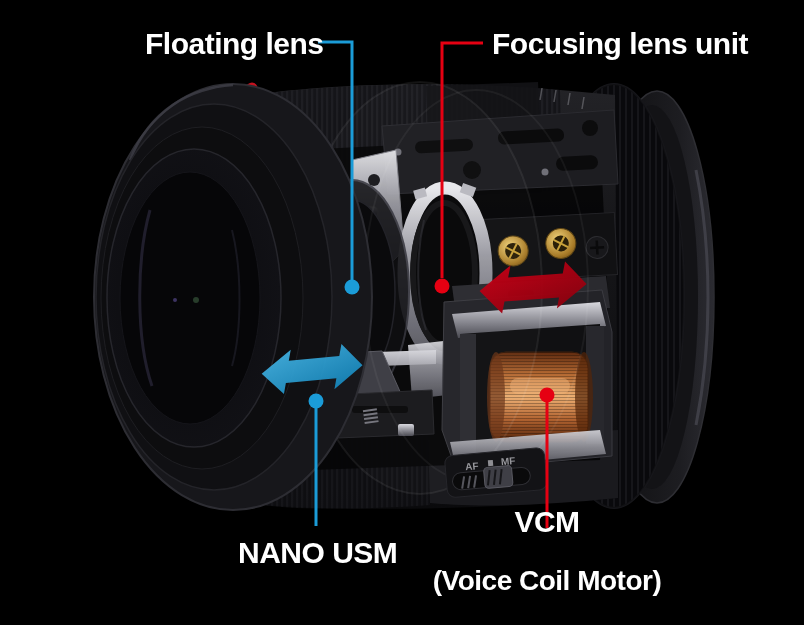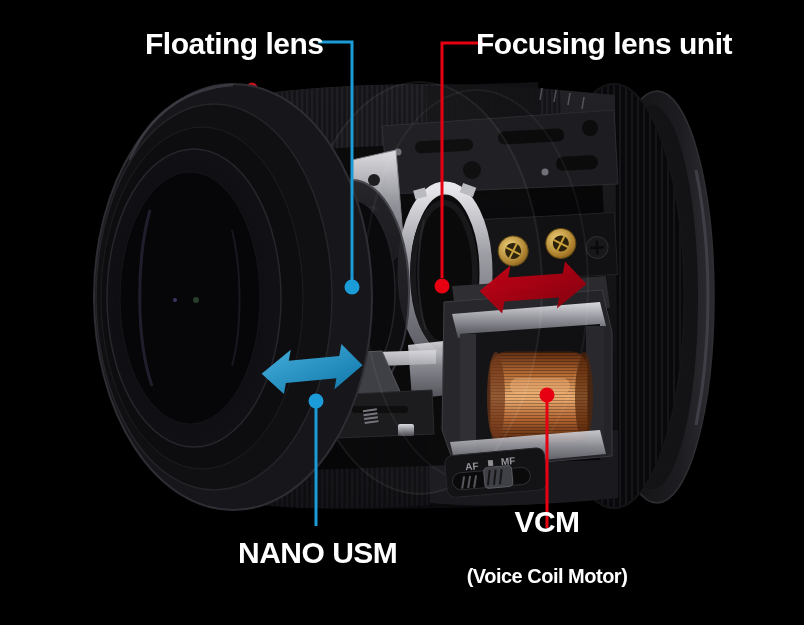--- a/index.html
+++ b/index.html
@@ -8,24 +8,24 @@
     overflow:hidden;font-family:"Liberation Sans",sans-serif;
   }
   #lens-svg,#anno-svg{position:absolute;left:0;top:0;}
   .label{
     position:absolute;color:#ffffff;font-weight:700;font-size:30px;
     line-height:1.05;letter-spacing:-0.5px;white-space:nowrap;
     font-family:"Liberation Sans",sans-serif;
   }
   .label.center{text-align:center;}
   #floating-label{left:145px;top:28px;}
-  #focusing-label{left:476px;top:28px;}
+  #focusing-label{left:492px;top:28px;}
   #nano-label{left:238px;top:537px;width:156px;}
   #vcm-label{left:443px;top:506px;width:208px;}
-  #vcm-sub-label{left:421px;top:566px;width:252px;font-size:20px;}
+  #vcm-sub-label{left:421px;top:566px;width:252px;font-size:28px;}
 </style>
 </head>
 <body>
 
 <div id="stage">
 
   <svg id="lens-svg" width="804" height="625" viewBox="0 0 804 625">
     <defs>
       <linearGradient id="slabGrad" x1="0" y1="0" x2="0" y2="1">
         <stop offset="0" stop-color="#232327"></stop>

